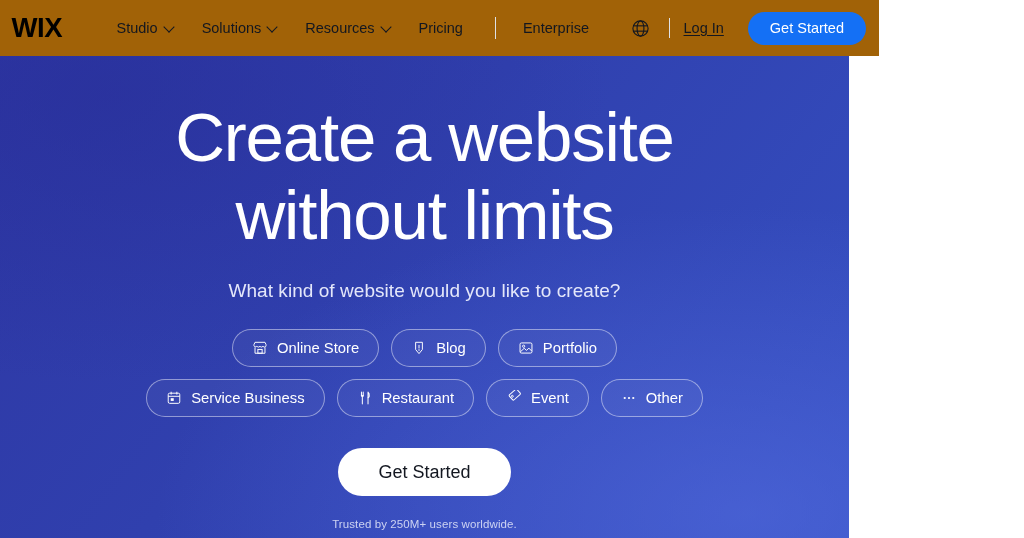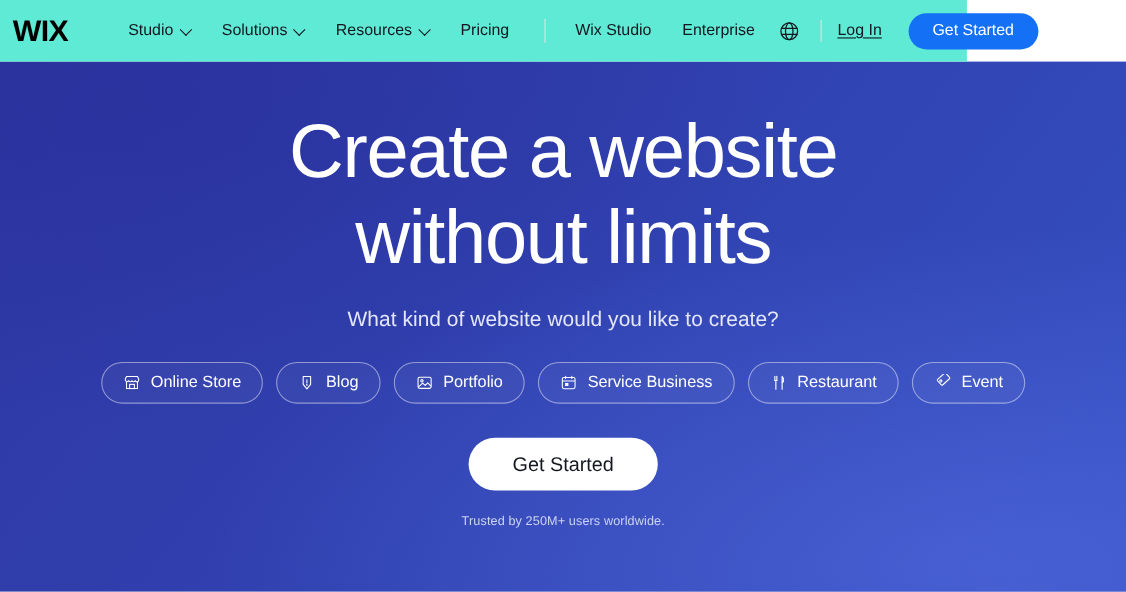--- a/index.html
+++ b/index.html
@@ -8,21 +8,21 @@
   body {
     font-family: "Liberation Sans", sans-serif;
     background:#fff;
     -webkit-font-smoothing: antialiased;
   }
 
   
   .header {
     height:56px;
     width:879px;
-    background:#5eead4;
+    background:#a16207;
     display:flex;
     align-items:center;
     padding:0 13px 0 12px;
     position:relative;
     z-index:5;
   }
   .logo {
     font-weight:bold;
     font-size:27px;
     letter-spacing:-0.5px;
@@ -104,21 +104,21 @@
     border-radius:22px;
     padding:0 22px;
     height:33px;
     cursor:pointer;
     font-family:"Liberation Sans", sans-serif;
     white-space:nowrap;
   }
 
   
   .hero {
-    width:1024px;
+    width:849px;
     height:482px;
     background:
       radial-gradient(120% 110% at 88% 95%, rgba(86,110,226,0.55) 0%, rgba(86,110,226,0) 58%),
       radial-gradient(100% 100% at 12% 8%, rgba(38,44,150,0.5) 0%, rgba(38,44,150,0) 60%),
       linear-gradient(128deg, #2E37A4 0%, #3040AE 42%, #3550C2 100%);
     display:flex;
     flex-direction:column;
     align-items:center;
     position:relative;
   }
@@ -137,20 +137,21 @@
     margin-top:25px;
     font-size:19px;
     color:#e4e7fa;
     font-weight:400;
     letter-spacing:0.05px;
   }
 
   .chips {
     margin-top:27px;
     display:flex;
+    flex-direction:column;
     align-items:center;
     gap:12px;
   }
   .chip-row {
     display:flex;
     gap:12px;
     justify-content:center;
   }
   .chip {
     display:flex;
@@ -207,23 +208,20 @@
       <span>Resources</span>
       <span class="chev"></span>
     </div>
     <div class="nav-item">
       <span>Pricing</span>
     </div>
 
     <div class="nav-divider"></div>
 
     <div class="nav-item">
-      <span>Wix Studio</span>
-    </div>
-    <div class="nav-item">
       <span>Enterprise</span>
     </div>
   </nav>
 
   <div class="header-right">
     <div class="globe-btn">
       <svg width="19" height="19" viewBox="0 0 20 20" fill="none">
         <circle cx="10" cy="10" r="8" stroke="#131720" stroke-width="1.2"></circle>
         <ellipse cx="10" cy="10" rx="3.6" ry="8" stroke="#131720" stroke-width="1.2"></ellipse>
         <line x1="2.2" y1="7.2" x2="17.8" y2="7.2" stroke="#131720" stroke-width="1.2"></line>
@@ -301,19 +299,27 @@
       </div>
 
       <div class="chip">
         <svg width="16" height="16" viewBox="0 0 18 18" fill="none">
           <rect x="3.1" y="6.2" width="11.4" height="7.6" rx="1.3" transform="rotate(-42 3.1 6.2)" stroke="#fff" stroke-width="1.1"></rect>
           <circle cx="7.1" cy="7.1" r="1.1" stroke="#fff" stroke-width="1.05"></circle>
         </svg>
         <span>Event</span>
       </div>
 
+      <div class="chip">
+        <svg width="16" height="16" viewBox="0 0 18 18" fill="none">
+          <circle cx="4.2" cy="9" r="1.25" fill="#fff"></circle>
+          <circle cx="9" cy="9" r="1.25" fill="#fff"></circle>
+          <circle cx="13.8" cy="9" r="1.25" fill="#fff"></circle>
+        </svg>
+        <span>Other</span>
+      </div>
     </div>
   </div>
 
   <button class="cta-hero">Get Started</button>
 
   <p class="trusted">Trusted by 250M+ users worldwide.</p>
 </section>
 
 </body></html>

